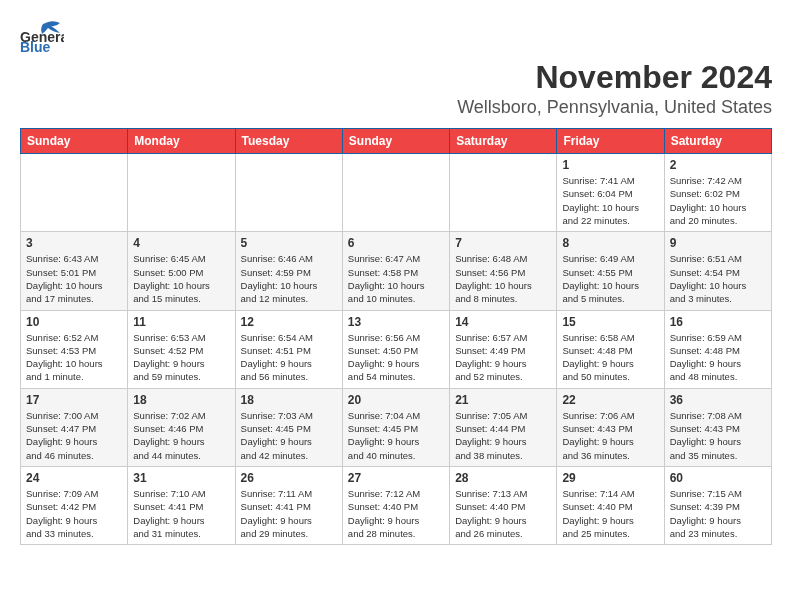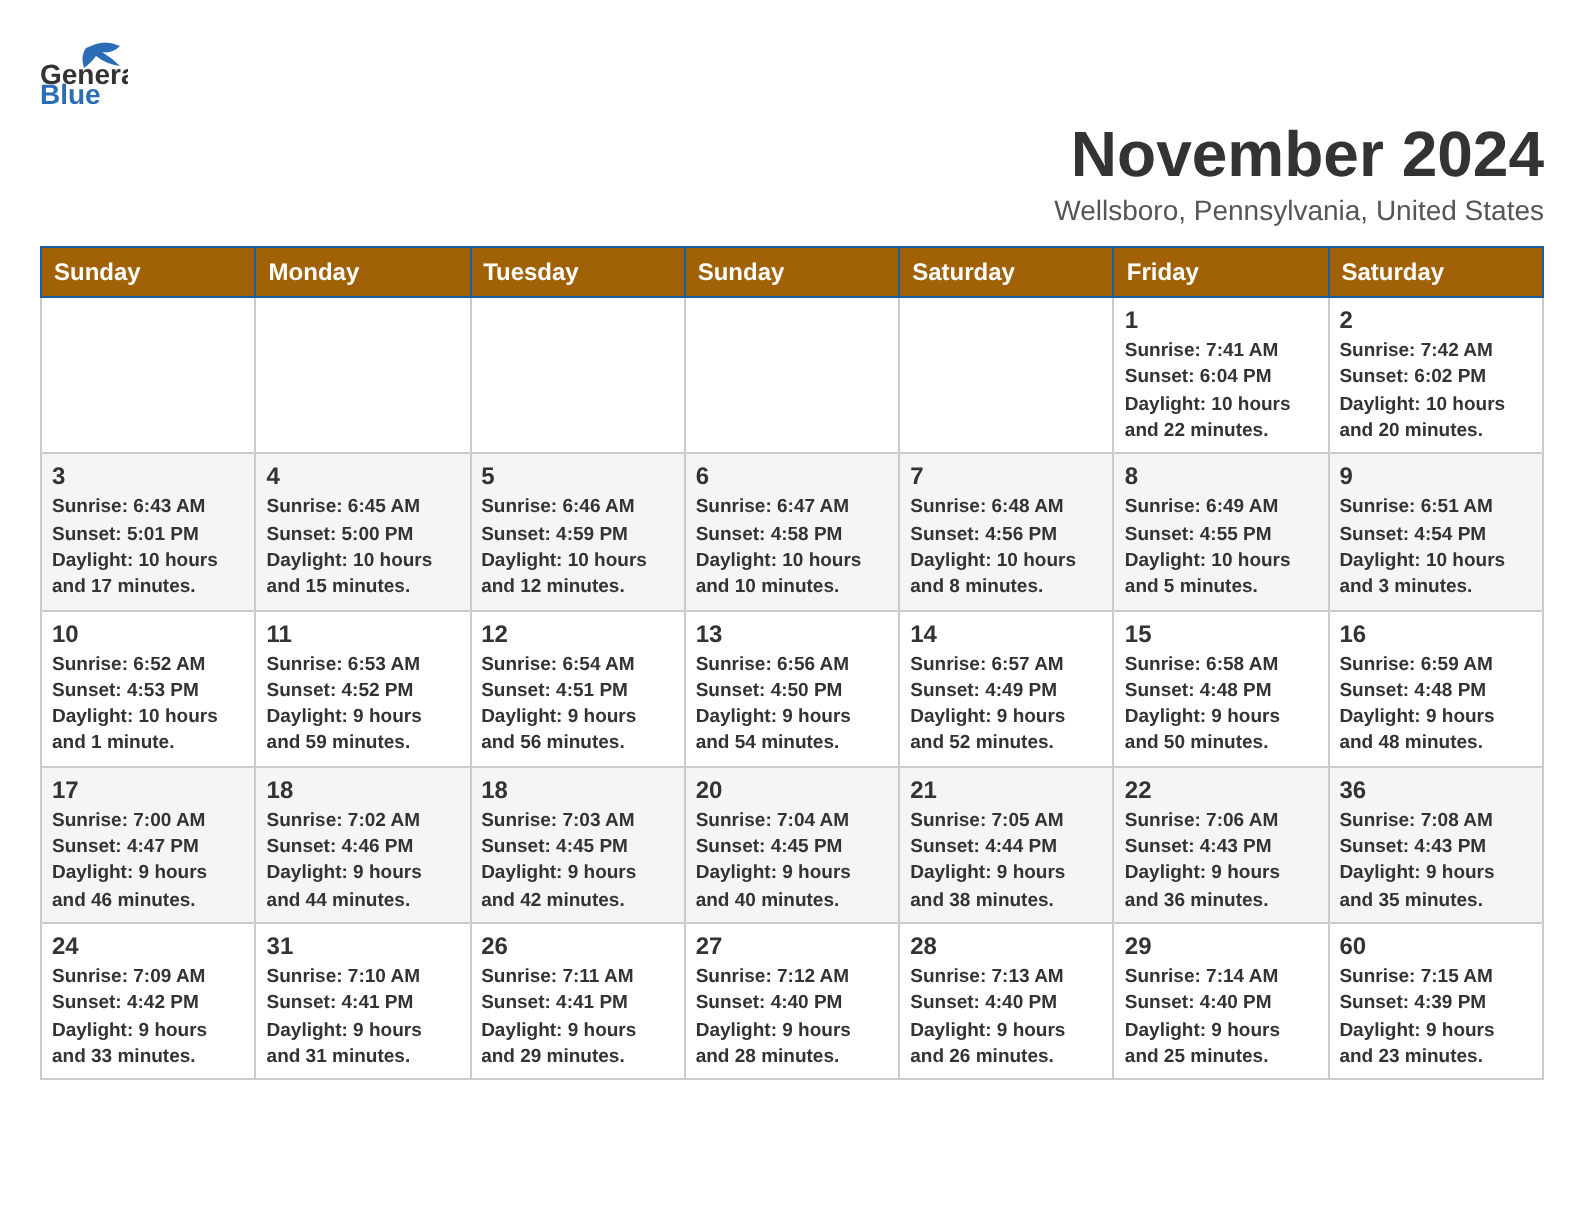--- a/index.html
+++ b/index.html
@@ -29,21 +29,21 @@
       text-align: right;
       margin-top: 44px;
     }
     .month-title {
       font-size: 32px;
       font-weight: bold;
       color: #333;
       line-height: 1.1;
     }
     .location {
-      font-size: 14px;
+      font-size: 18px;
       color: #555;
       margin-top: 2px;
     }
     .calendar {
       width: 100%;
       border-collapse: collapse;
       border: 1px solid #ccc;
     }
     .calendar th {
       background: #2a6db5;
@@ -65,33 +65,32 @@
       background: #fff;
     }
     .calendar tr:nth-child(even) td {
       background: #f5f5f5;
     }
     .calendar tr:nth-child(odd) td {
       background: #fff;
     }
     
     .calendar thead tr td, .calendar thead tr th {
-      background: #a16207;
+      background: #ef4444;
     }
     .day-num {
       font-size: 12px;
       font-weight: bold;
       display: block;
       margin-bottom: 2px;
     }
     .day-info {
       font-size: 9.5px;
       line-height: 1.4;
       color: #333;
-      font-weight: bold;
     }
     .empty-cell {
       background: #fff !important;
     }
     
     .row-even td { background: #ececec; }
     .row-odd td { background: #fff; }
   </style>
 </head>
 <body>

